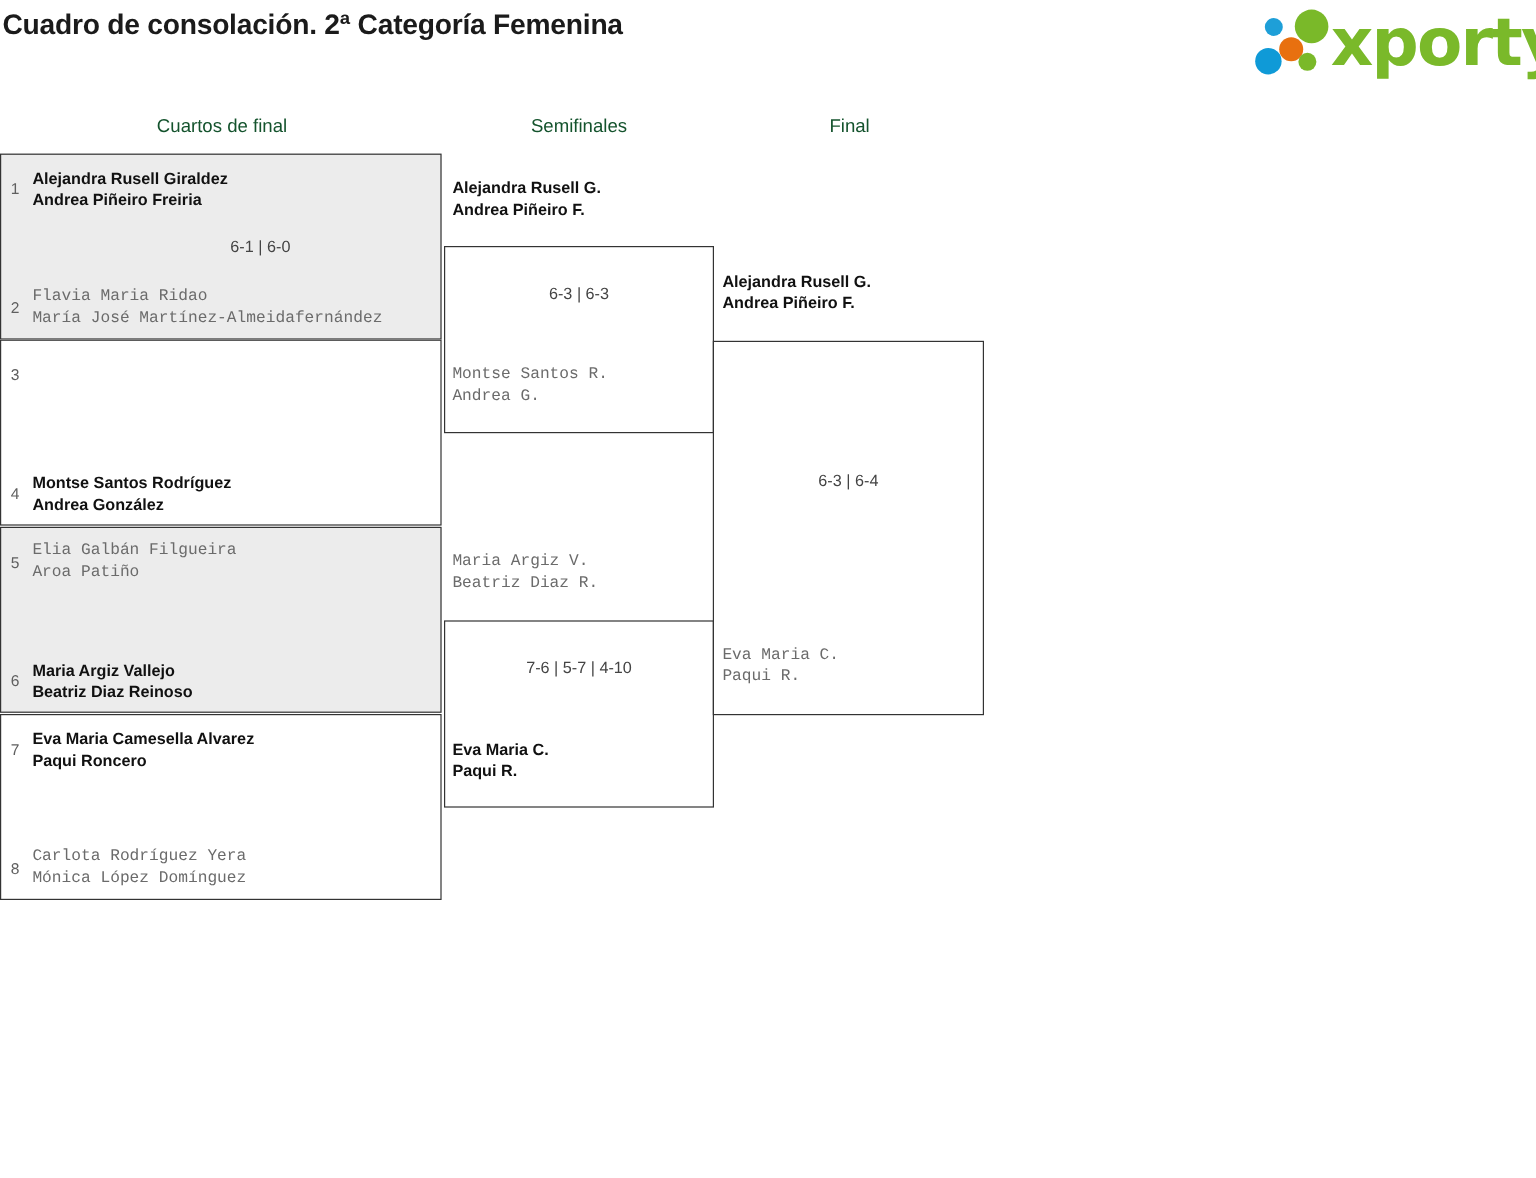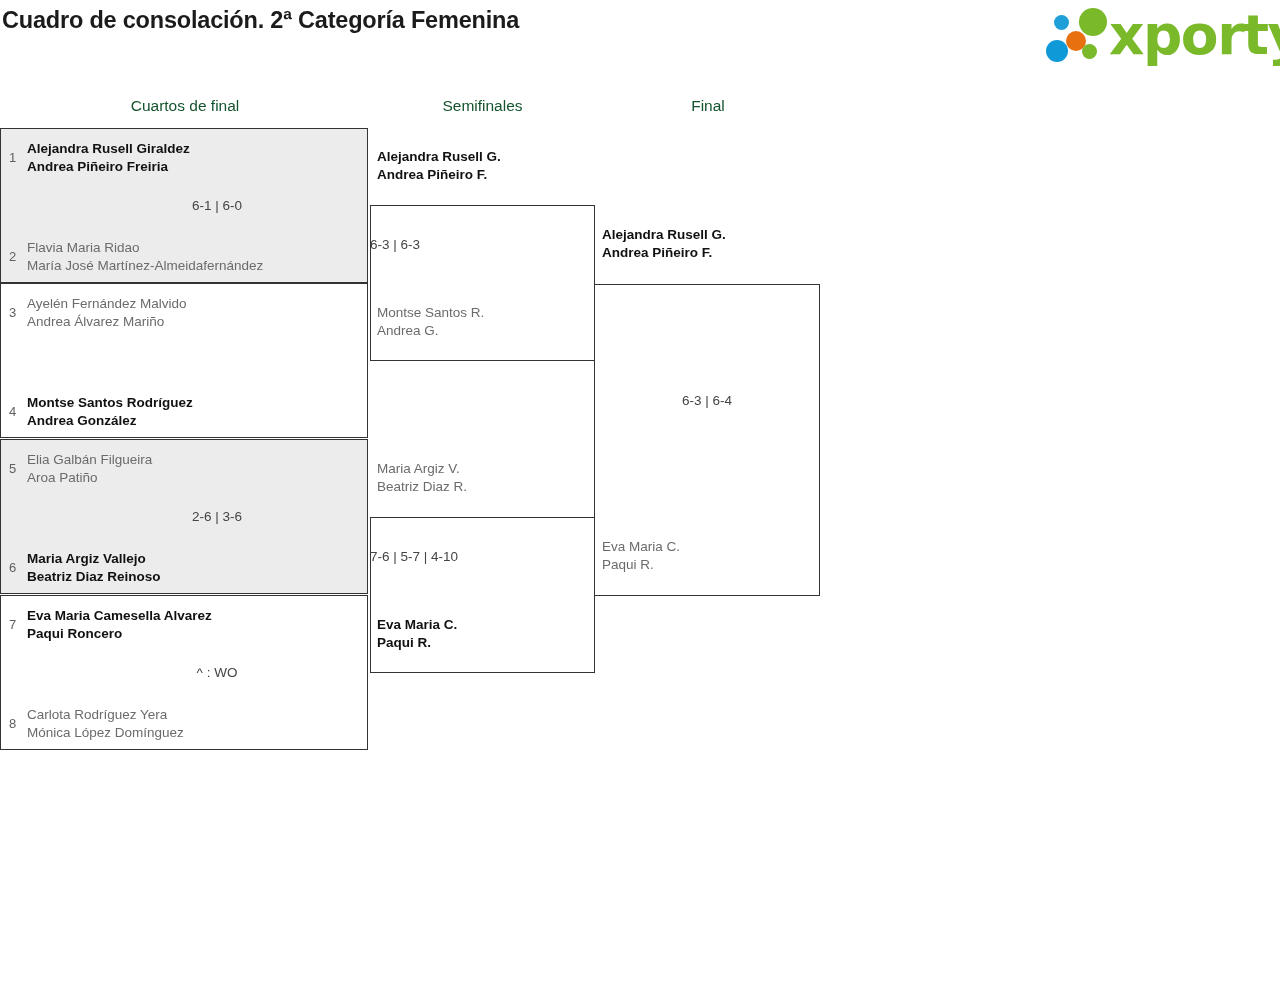--- a/index.html
+++ b/index.html
@@ -125,21 +125,21 @@
     text-align: left;
     line-height: 18px;
     padding-top: 9px;
   }
   .names { line-height: 18px; }
   .pname {
     font-size: 13.5px;
     white-space: nowrap;
   }
   .winner .pname { font-weight: 700; color: #111111; }
-  .loser  .pname { font-weight: 400; color: #6b6b6b; }
+  .loser  .pname { font-weight: 400; color: #6b6b6b; font-family: Liberation Mono, monospace; }
 
   .qf-score {
     position: absolute;
     left: 0;
     top: 69px;
     width: 368px;
     text-align: center;
     font-size: 13.5px;
     color: #444444;
     padding-left: 32px;
@@ -154,21 +154,21 @@
     box-sizing: border-box;
     background: transparent;
   }
   .sf-box-1 { top: 205px; height: 156px; }
   .sf-box-2 { top: 517px; height: 156px; }
 
   .sf-score {
     position: absolute;
     left: 370px;
     width: 225px;
-    text-align: left;
+    text-align: center;
     font-size: 13.5px;
     color: #444444;
   }
   .sf-score-1 { top: 237px; }
   .sf-score-2 { top: 549px; }
 
   .sf-team {
     position: absolute;
     left: 377px;
     width: 215px;
@@ -248,61 +248,55 @@
       <span class="names">
         <div class="pname">Flavia Maria Ridao</div>
         <div class="pname">María José Martínez-Almeidafernández</div>
       </span>
     </div>
   </div>
 
   <div class="qf-match qf-plain qf-2">
     <div class="team team-top loser">
       <span class="seed">3</span>
-      <span class="names">
-        <div class="pname">Ayelén Fernández Malvido</div>
-        <div class="pname">Andrea Álvarez Mariño</div>
-      </span>
     </div>
     <div class="team team-bottom winner">
       <span class="seed">4</span>
       <span class="names">
         <div class="pname">Montse Santos Rodríguez</div>
         <div class="pname">Andrea González</div>
       </span>
     </div>
   </div>
 
   <div class="qf-match qf-shaded qf-3">
     <div class="team team-top loser">
       <span class="seed">5</span>
       <span class="names">
         <div class="pname">Elia Galbán Filgueira</div>
         <div class="pname">Aroa Patiño</div>
       </span>
     </div>
-    <div class="qf-score">2-6 | 3-6</div>
     <div class="team team-bottom winner">
       <span class="seed">6</span>
       <span class="names">
         <div class="pname">Maria Argiz Vallejo</div>
         <div class="pname">Beatriz Diaz Reinoso</div>
       </span>
     </div>
   </div>
 
   <div class="qf-match qf-plain qf-4">
     <div class="team team-top winner">
       <span class="seed">7</span>
       <span class="names">
         <div class="pname">Eva Maria Camesella Alvarez</div>
         <div class="pname">Paqui Roncero</div>
       </span>
     </div>
-    <div class="qf-score">^ : WO</div>
     <div class="team team-bottom loser">
       <span class="seed">8</span>
       <span class="names">
         <div class="pname">Carlota Rodríguez Yera</div>
         <div class="pname">Mónica López Domínguez</div>
       </span>
     </div>
   </div>
 
   <div class="sf-box sf-box-1"></div>

